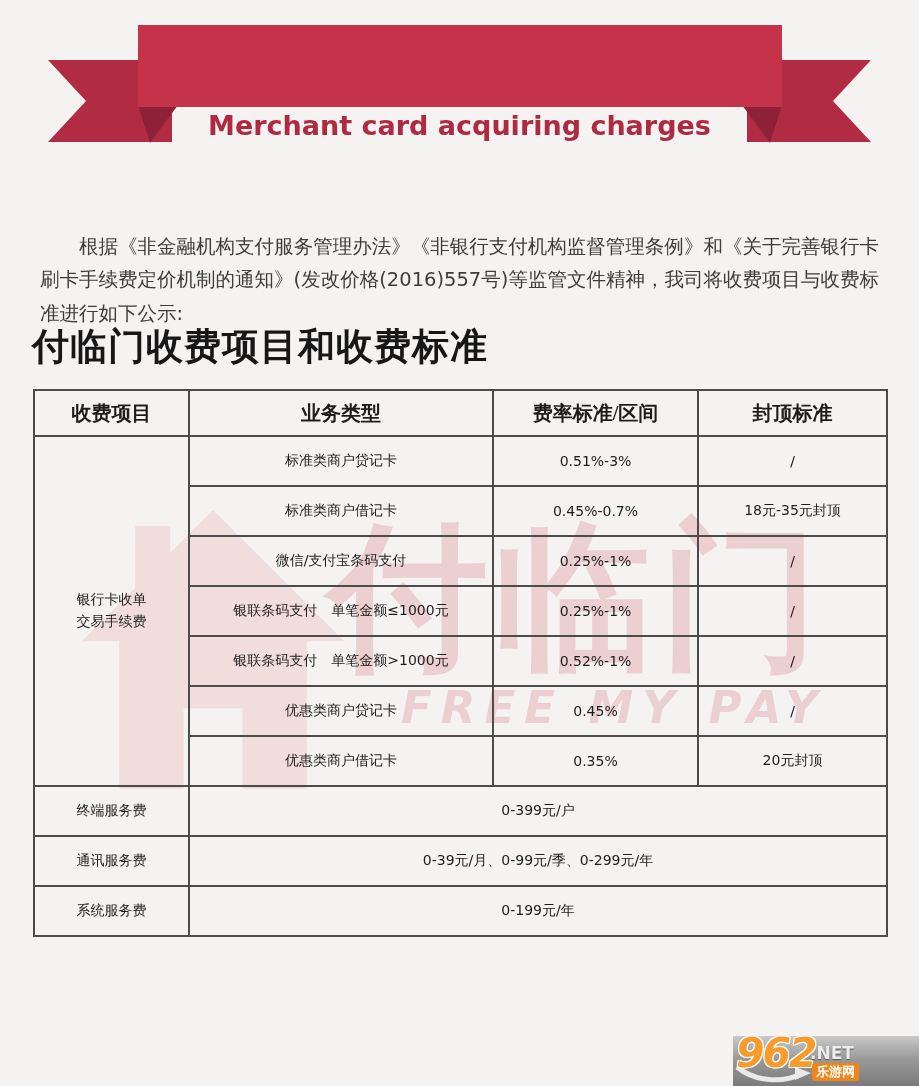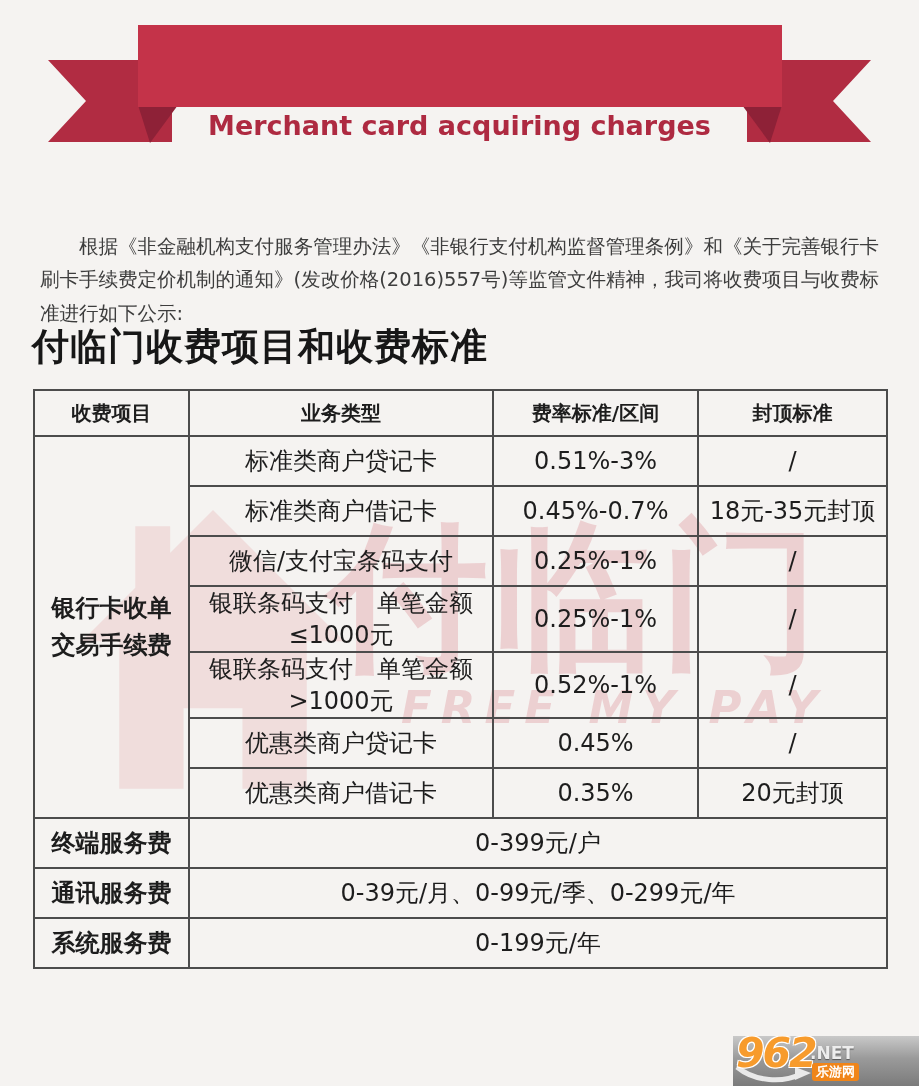--- a/index.html
+++ b/index.html
@@ -42,23 +42,23 @@
   }
   .wm-slogan {
     position:absolute; left:368px; top:292px; font-size:45px; font-weight:800;
     font-style:italic; letter-spacing:9px; color:rgba(197,48,64,0.18); white-space:nowrap;
   }
   table.fee {
     position:relative; z-index:1; width:853px; border-collapse:collapse;
     table-layout:fixed; color:#1d1d1d; background:transparent;
   }
   table.fee td { border:2px solid #4c4c4c; text-align:center; vertical-align:middle; padding:0 4px; }
-  .th-row td { height:44px; font-weight:700; font-size:20px; }
-  .body-row td { height:48px; font-size:24px; }
-  .col-item { font-weight:700; font-size:20px; }
+  .th-row td { height:44px; font-weight:700; font-size:20px;font-family:Liberation Serif, serif; }
+  .body-row td { height:48px; font-size:14px; }
+  .col-item { font-weight:400; font-size:20px; }
   .group-label div { line-height:1.55; }
   
   .note {
     position:absolute; top:997px; left:40px; width:839px;
     font-size:19.5px; line-height:1.8; color:#2e2e2e; font-weight:600;
     text-indent:2em; text-align:justify;
   }
   
   .logo {
     position:absolute; right:0; bottom:0; width:138px; height:50px;

